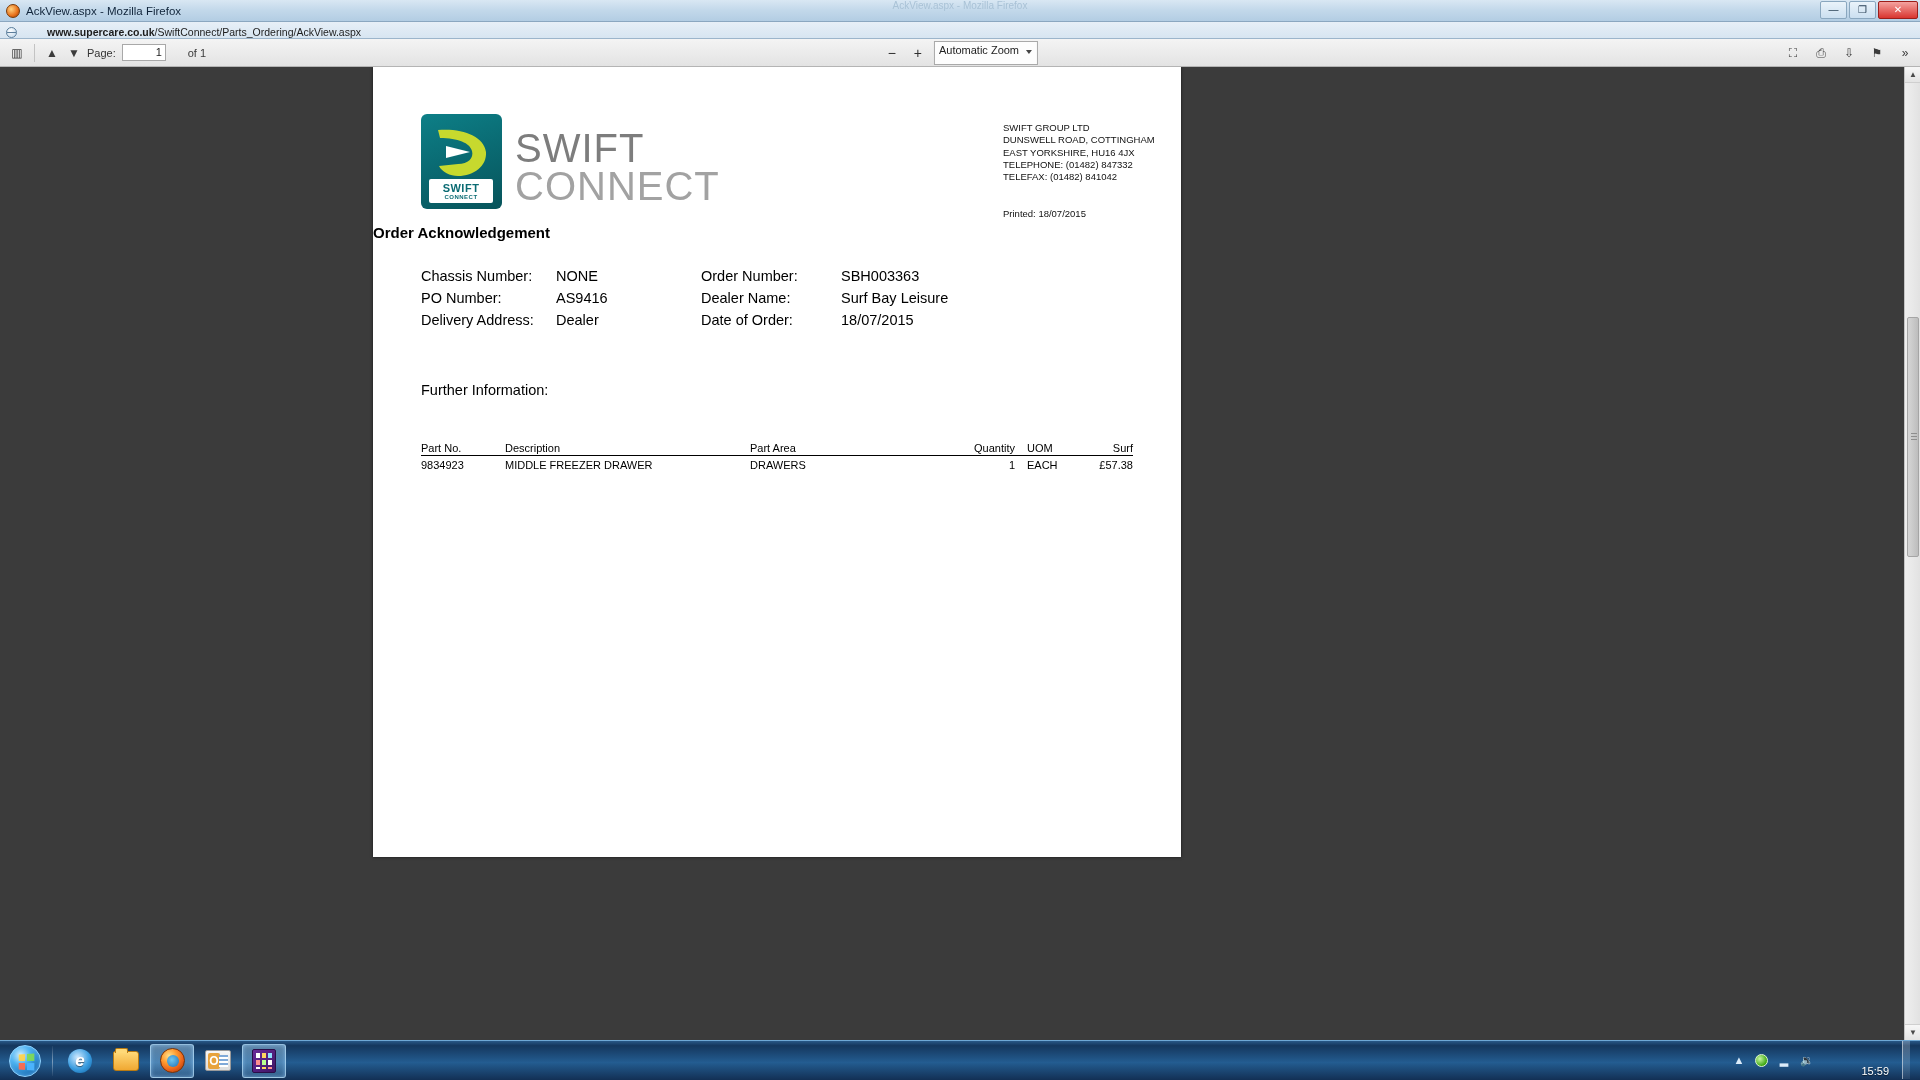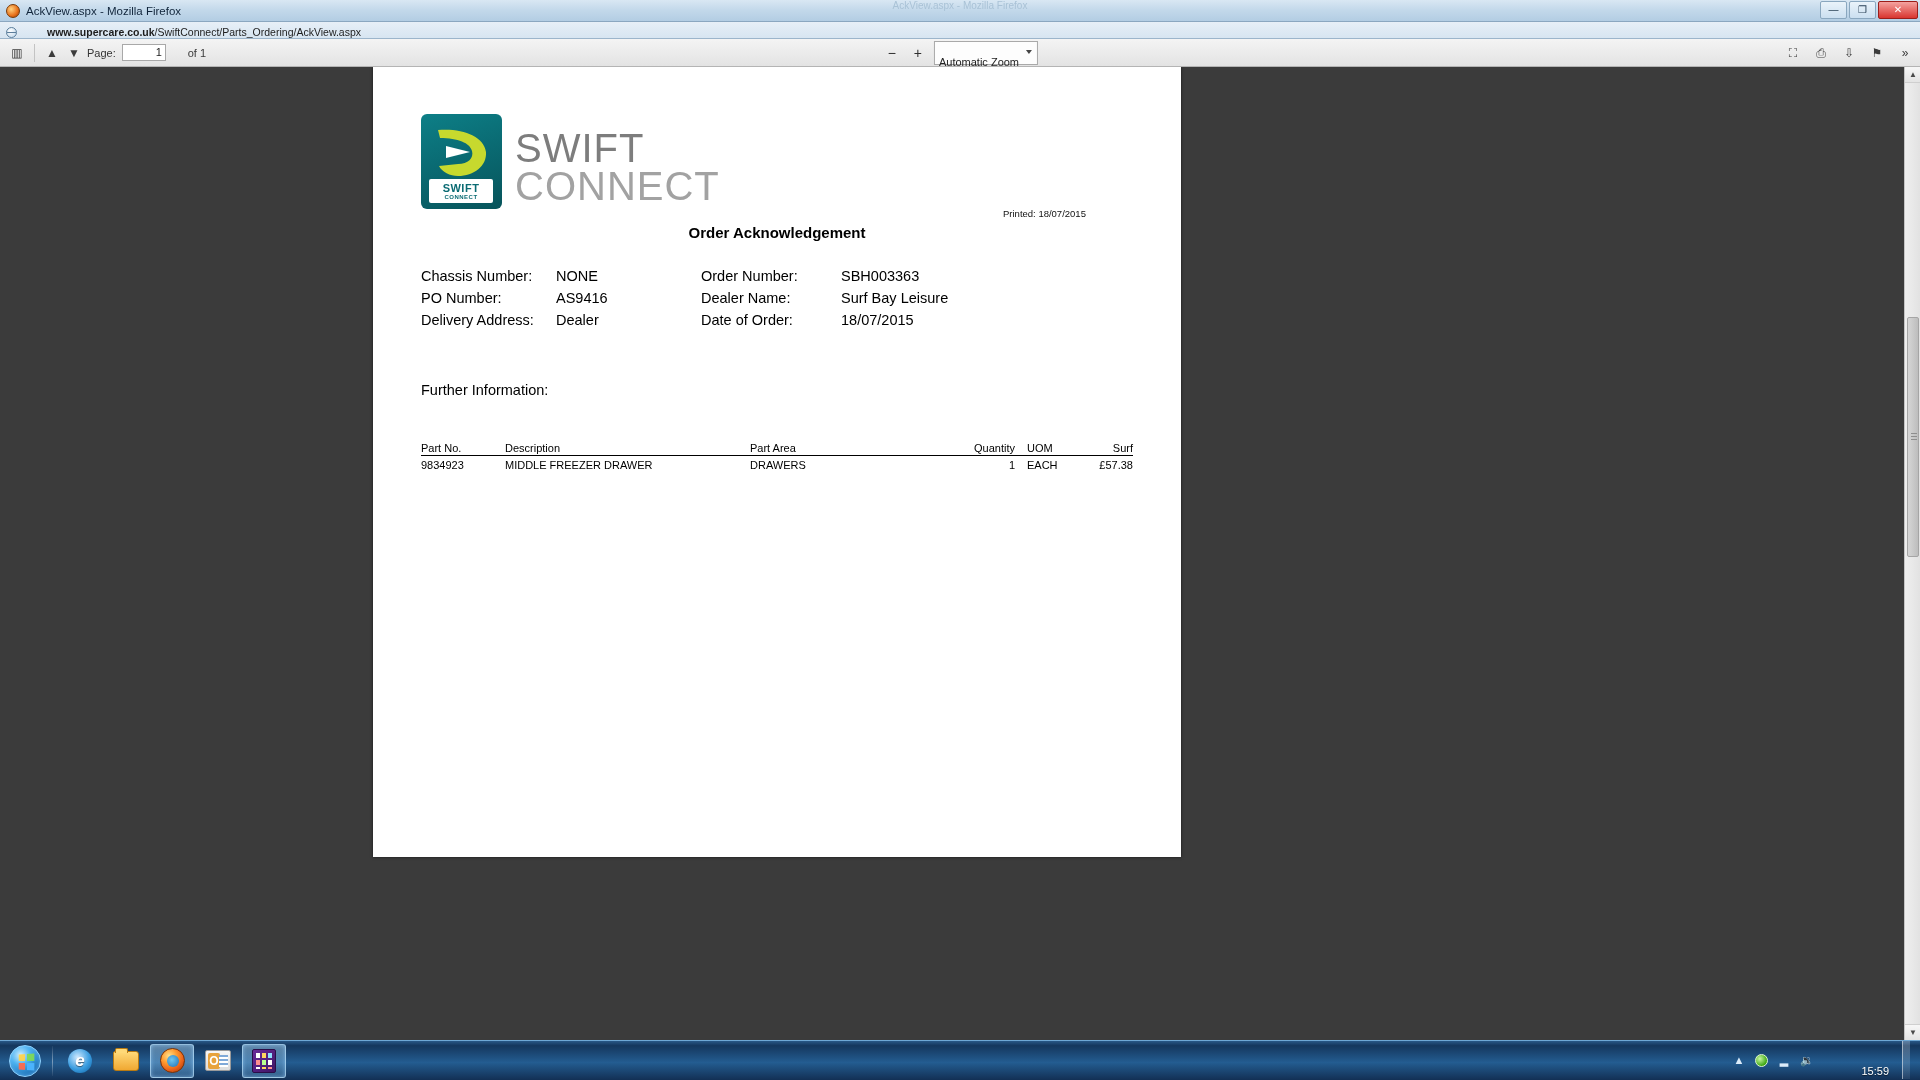--- a/index.html
+++ b/index.html
@@ -143,21 +143,21 @@
     width: 20px; height: 20px;
     display: flex; align-items:center; justify-content:center;
     font-size: 14px; color: #2f2f2f;
   }
   #zoomselect {
     height: 24px;
     border: 1px solid #a9a9a9;
     background: #fdfdfd;
     font-size: 11px;
     color: #222;
-    padding: 12px 18px 0 4px;
+    padding: 0 18px 0 4px;
     line-height: 17px;
     position: relative;
   }
   #zoomselect::after{
     content:"";
     position:absolute; right:5px; top:8px;
     border-left:3.5px solid transparent;
     border-right:3.5px solid transparent;
     border-top:4px solid #444;
   }
@@ -266,21 +266,21 @@
   }
   #printed {
     position: absolute;
     left: 630px; top: 141px;
     font-size: 9.5px;
     color: #111;
   }
   #doctitle {
     position: absolute;
     top: 157px; left: 0; width: 100%;
-    text-align: center;
+    text-align: left;
     font-size: 15px;
     font-weight: bold;
   }
 
   .fieldgrid {
     position: absolute;
     left: 48px; top: 198px;
     width: 660px;
     font-size: 14.5px;
     line-height: 22px;
@@ -529,20 +529,27 @@
             <div class="b1">SWIFT</div>
             <div class="b2">CONNECT</div>
           </div>
         </div>
 
         <div id="wordmark">
           <div class="w1">SWIFT</div>
           <div class="w2">CONNECT</div>
         </div>
 
+        <div id="companyblock">
+          <div>SWIFT GROUP LTD</div>
+          <div>DUNSWELL ROAD, COTTINGHAM</div>
+          <div>EAST YORKSHIRE, HU16 4JX</div>
+          <div>TELEPHONE: (01482) 847332</div>
+          <div>TELEFAX: (01482) 841042</div>
+        </div>
 
         <div id="printed">Printed: 18/07/2015</div>
 
         <div id="doctitle">Order Acknowledgement</div>
 
         <div class="fieldgrid">
           <table>
             <tbody>
                 <tr>
               <td class="lbl">Chassis Number:</td>

